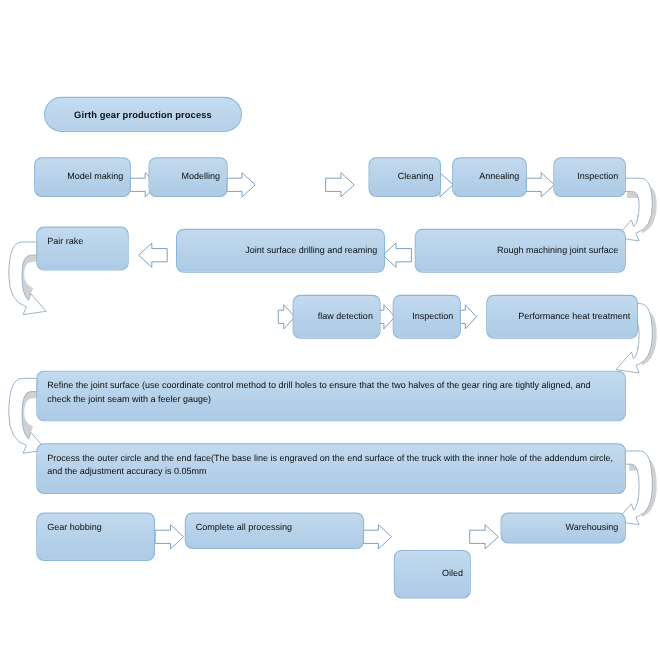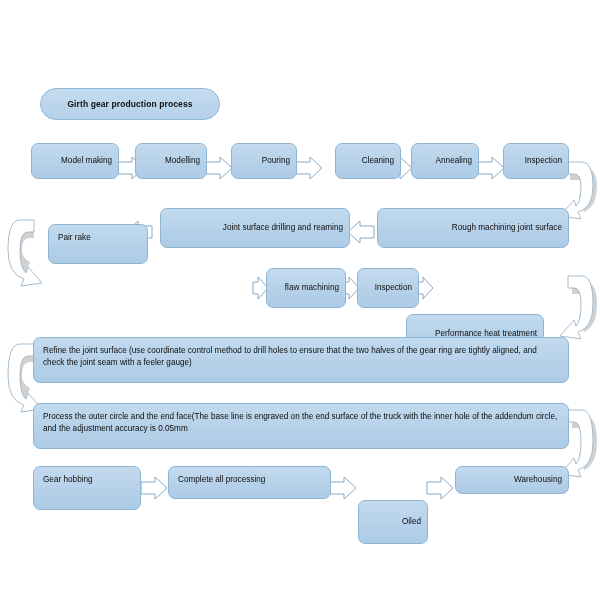--- a/index.html
+++ b/index.html
@@ -218,50 +218,47 @@
       <path class="arrow-shape" d="M427,482 L441,482 L441,477 L453,488 L441,499 L441,494 L427,494 Z"></path>
     </g>
   </svg>
 
   <div class="node" style="left:31px; top:143px; width:88px; height:36px;">
     <span>Model making</span>
   </div>
   <div class="node" style="left:135px; top:143px; width:72px; height:36px;">
     <span>Modelling</span>
   </div>
-  <div class="node" style="left:231px; top:143px; width:66px; height:36px;">
-    <span>Pouring</span>
-  </div>
   <div class="node" style="left:335px; top:143px; width:66px; height:36px;">
     <span>Cleaning</span>
   </div>
   <div class="node" style="left:411px; top:143px; width:68px; height:36px;">
     <span>Annealing</span>
   </div>
   <div class="node" style="left:503px; top:143px; width:66px; height:36px;">
     <span>Inspection</span>
   </div>
 
-  <div class="node wide" style="left:33px; top:224px; width:100px; height:40px;margin-left:15px;">
+  <div class="node wide" style="left:33px; top:206px; width:84px; height:40px;">
     <span>Pair rake</span>
   </div>
   <div class="node" style="left:160px; top:208px; width:190px; height:40px;">
     <span>Joint surface drilling and reaming</span>
   </div>
   <div class="node" style="left:377px; top:208px; width:192px; height:40px;">
     <span>Rough machining joint surface</span>
   </div>
 
   <div class="node" style="left:266px; top:268px; width:80px; height:40px;">
-    <span>flaw machining</span>
+    <span>flaw detection</span>
   </div>
   <div class="node" style="left:357px; top:268px; width:62px; height:40px;">
     <span>Inspection</span>
   </div>
-  <div class="node" style="left:406px; top:268px; width:138px; height:40px;margin-top:46px;">
+  <div class="node" style="left:442px; top:268px; width:138px; height:40px;">
     <span>Performance heat treatment</span>
   </div>
 
   <div class="node wide" style="left:33px; top:337px; width:536px; height:46px;">
     <span>Refine the joint surface (use coordinate control method to drill holes to ensure that the two halves of the gear ring are tightly aligned, and check the joint seam with a feeler gauge)</span>
   </div>
 
   <div class="node wide" style="left:33px; top:403px; width:536px; height:46px;">
     <span>Process the outer circle and the end face(The base line is engraved on the end surface of the truck with the inner hole of the addendum circle, and the adjustment accuracy is 0.05mm</span>
   </div>

